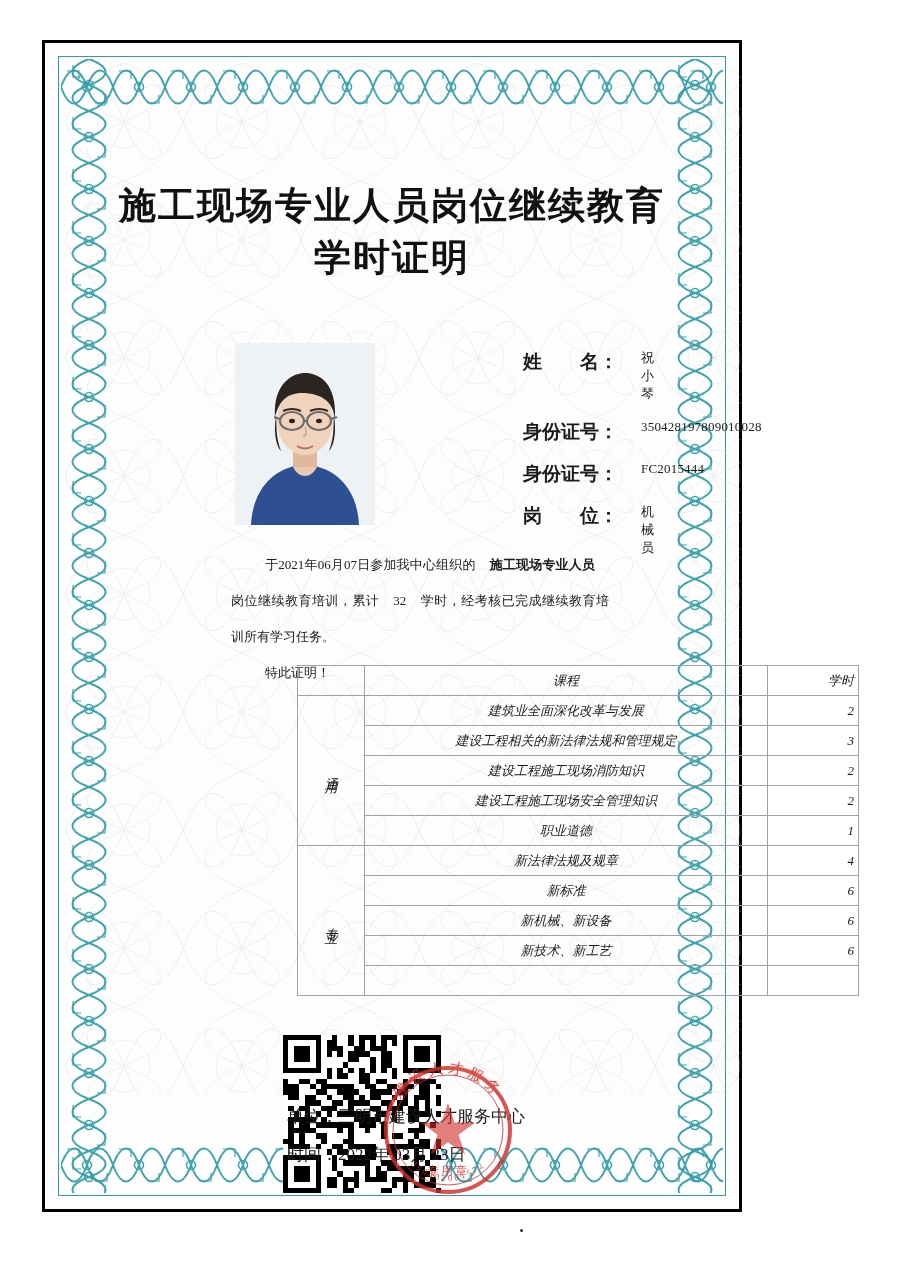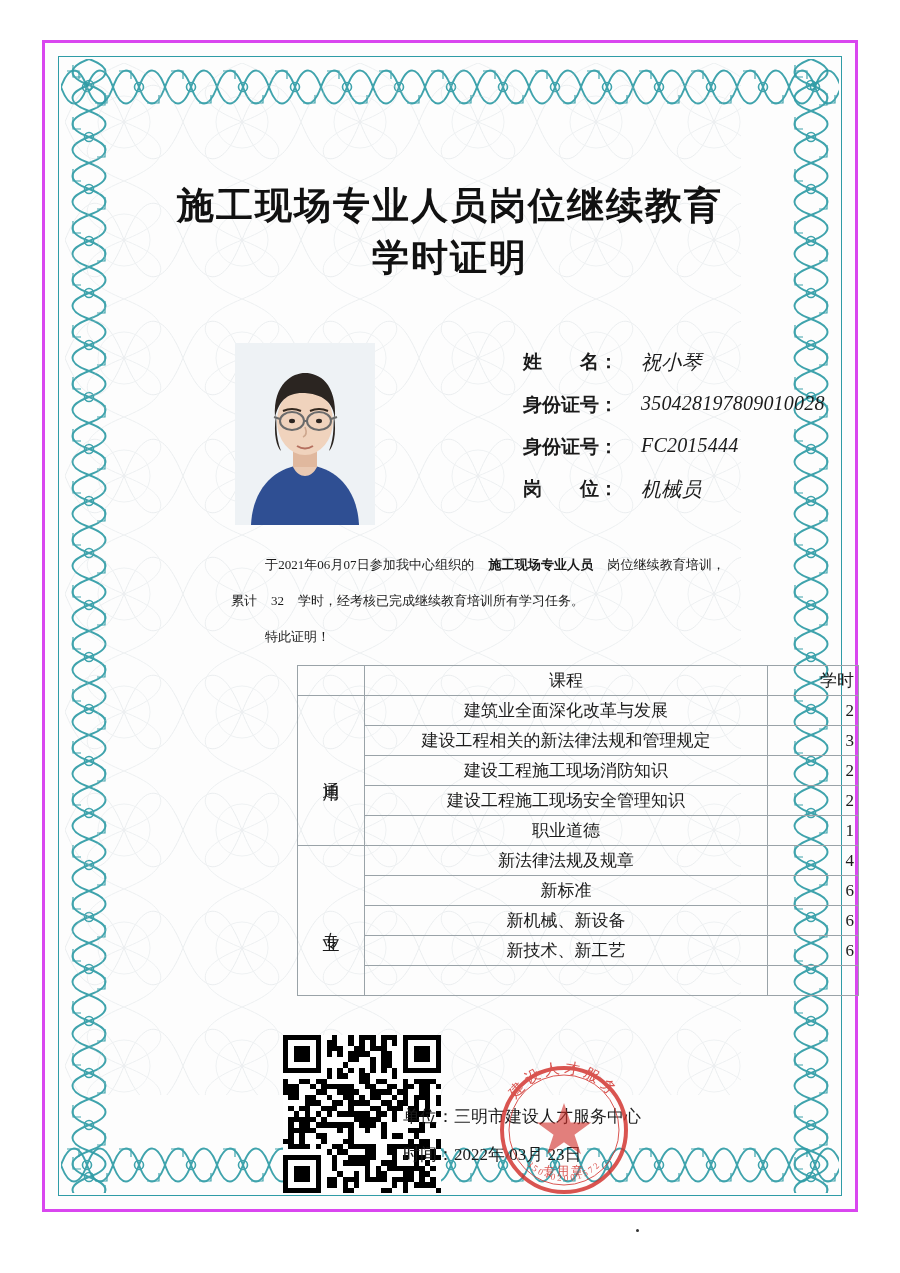--- a/index.html
+++ b/index.html
@@ -14,24 +14,24 @@
     color: #1b1b1b;
     position: relative;
     overflow: hidden;
   }
 
   
   .cert {
     position: absolute;
     left: 42px;
     top: 40px;
-    width: 816px;
+    width: 700px;
     height: 1172px;
     box-sizing: border-box;
-    border: 3px solid #d946ef;
+    border: 3px solid #000000;
     background: #fdfdfd;
   }
   .cert-inner-border {
     position: absolute;
     left: 13px;
     top: 13px;
     right: 13px;
     bottom: 13px;
     border: 1.5px solid #2f9ca6;
     box-sizing: border-box;
@@ -131,23 +131,22 @@
     flex: 0 0 118px;
     letter-spacing: 0;
     white-space: nowrap;
   }
   .field-label.spaced {
     display: inline-flex;
     justify-content: space-between;
     padding-right: 0;
   }
   .field-value {
-    font-size: 20px;
+    font-size: 13px;
     letter-spacing: .2px;
-    font-style: italic;
   }
 
   
   .para {
     position: absolute;
     left: 112px;
     right: 56px;
     top: 430px;
     font-size: 13px;
     line-height: 36px;
@@ -160,21 +159,22 @@
   
   .table-wrap {
     position: absolute;
     left: 178px;
     top: 548px;
     width: 562px;
   }
   table.courses {
     border-collapse: collapse;
     width: 100%;
-    font-size: 17px;
+    font-size: 13px;
+    font-style: italic;
   }
   table.courses td, table.courses th {
     border: 1px solid #9aa3a8;
     text-align: center;
     font-weight: normal;
     height: 29px;
     line-height: 20px;
     padding: 0 4px;
   }
   table.courses .col-cat { width: 58px; }

